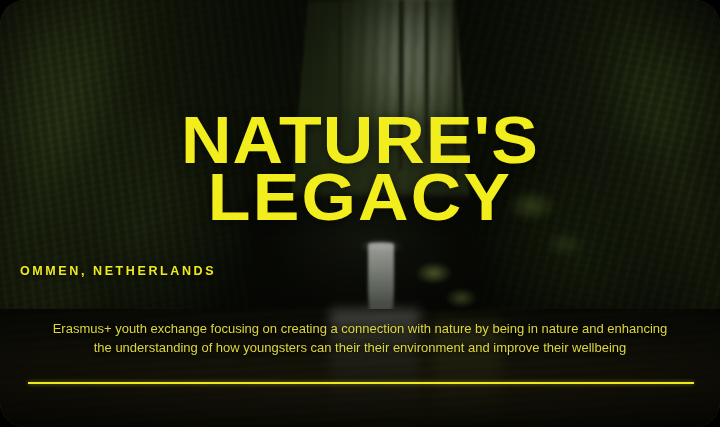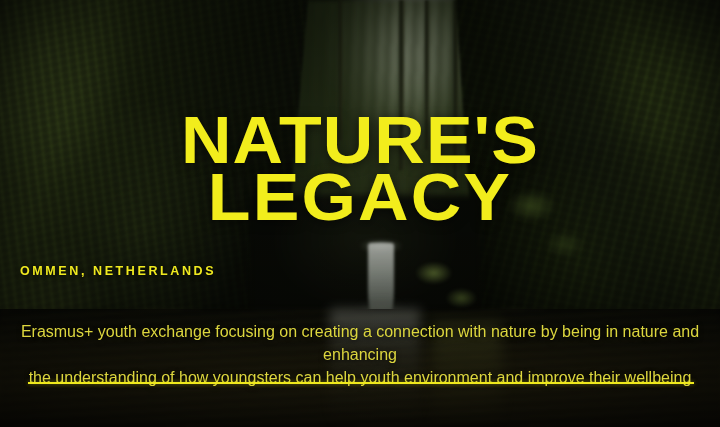--- a/index.html
+++ b/index.html
@@ -10,20 +10,21 @@
     font-family:"Liberation Sans", sans-serif;
     overflow:hidden;
   }
 
   
   .poster {
     position:relative;
     width:720px; height:427px;
     overflow:hidden;
     background:#0c0f07;
+    border-radius:25px;
   }
 
   
   .photo { position:absolute; inset:0; overflow:hidden; }
 
   
   .sky {
     position:absolute; left:300px; top:-20px; width:230px; height:210px;
     background:
       radial-gradient(ellipse 110px 120px at 50% 35%,
@@ -229,21 +230,21 @@
     font-weight:700;
     letter-spacing:2.6px;
     text-shadow:0 1px 5px rgba(0,0,0,0.7);
     white-space:nowrap;
   }
 
   .blurb {
     position:absolute; left:12px; right:12px; top:320px;
     text-align:center;
     color:#DCD63E;
-    font-size:16px;
+    font-size:13px;
     line-height:1.45;
     font-weight:400;
     text-shadow:0 1px 5px rgba(0,0,0,0.75);
   }
   .blurb-line { display:block; }
 
   .rule {
     position:absolute; left:28px; top:382px; width:666px; height:2px;
     background:#EFE91C;
     box-shadow:0 0 4px rgba(239,233,28,0.5);
@@ -289,19 +290,19 @@
       <span class="title-line line1">NATURE'S</span>
       <span class="title-line line2">LEGACY</span>
     </div>
 
     <div class="meta-row">
       <span class="meta-text">OMMEN, NETHERLANDS</span>
     </div>
 
     <div class="blurb">
       <span class="blurb-line">Erasmus+ youth exchange focusing on creating a connection with nature by being in nature and enhancing</span>
-      <span class="blurb-line">the understanding of how youngsters can help youth environment and improve their wellbeing</span>
+      <span class="blurb-line">the understanding of how youngsters can their their environment and improve their wellbeing</span>
     </div>
 
     <div class="rule"></div>
 
   </div>
 </div>
 
 </body></html>

